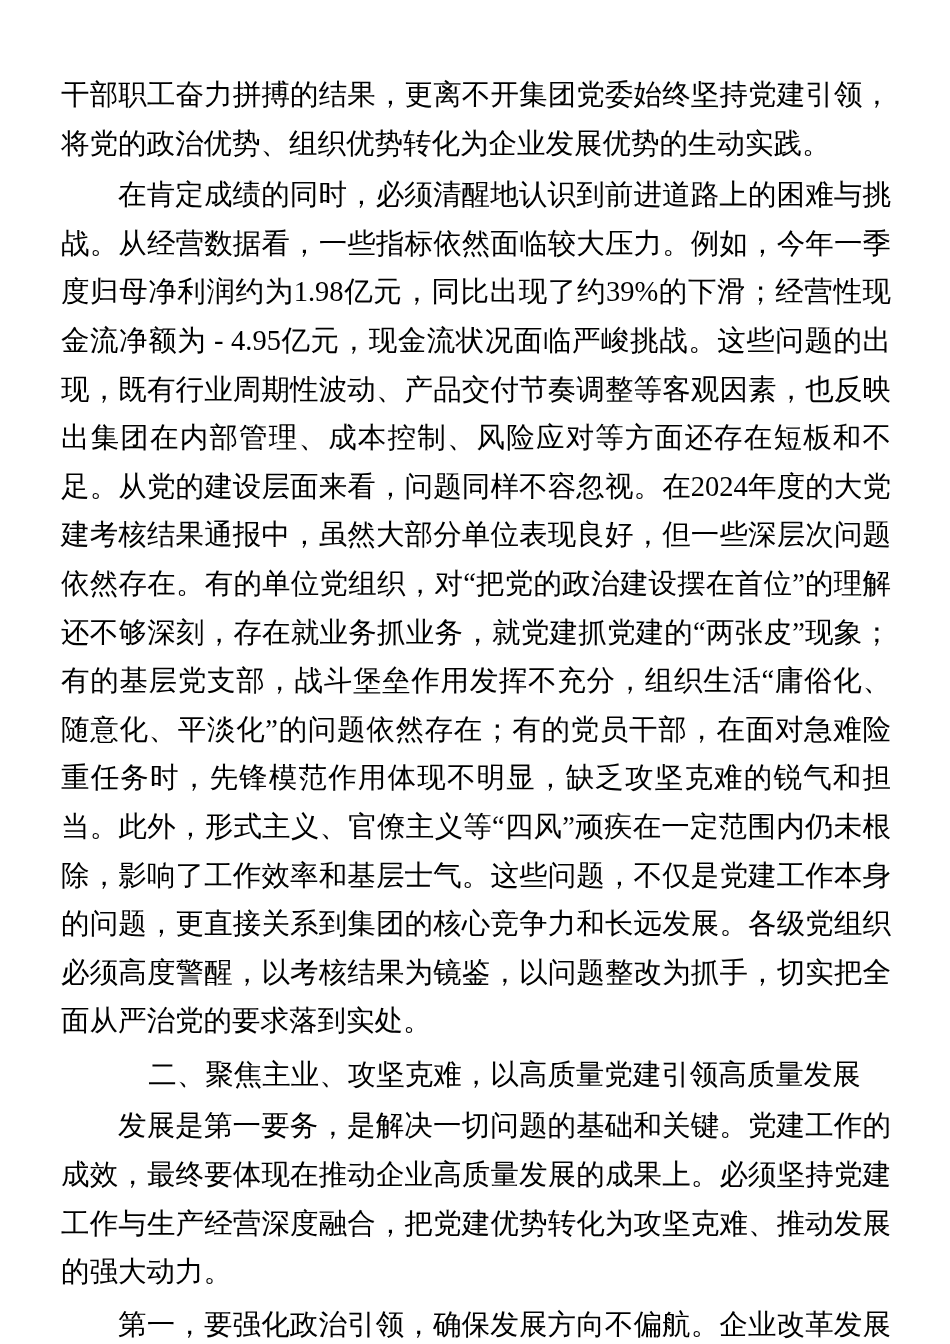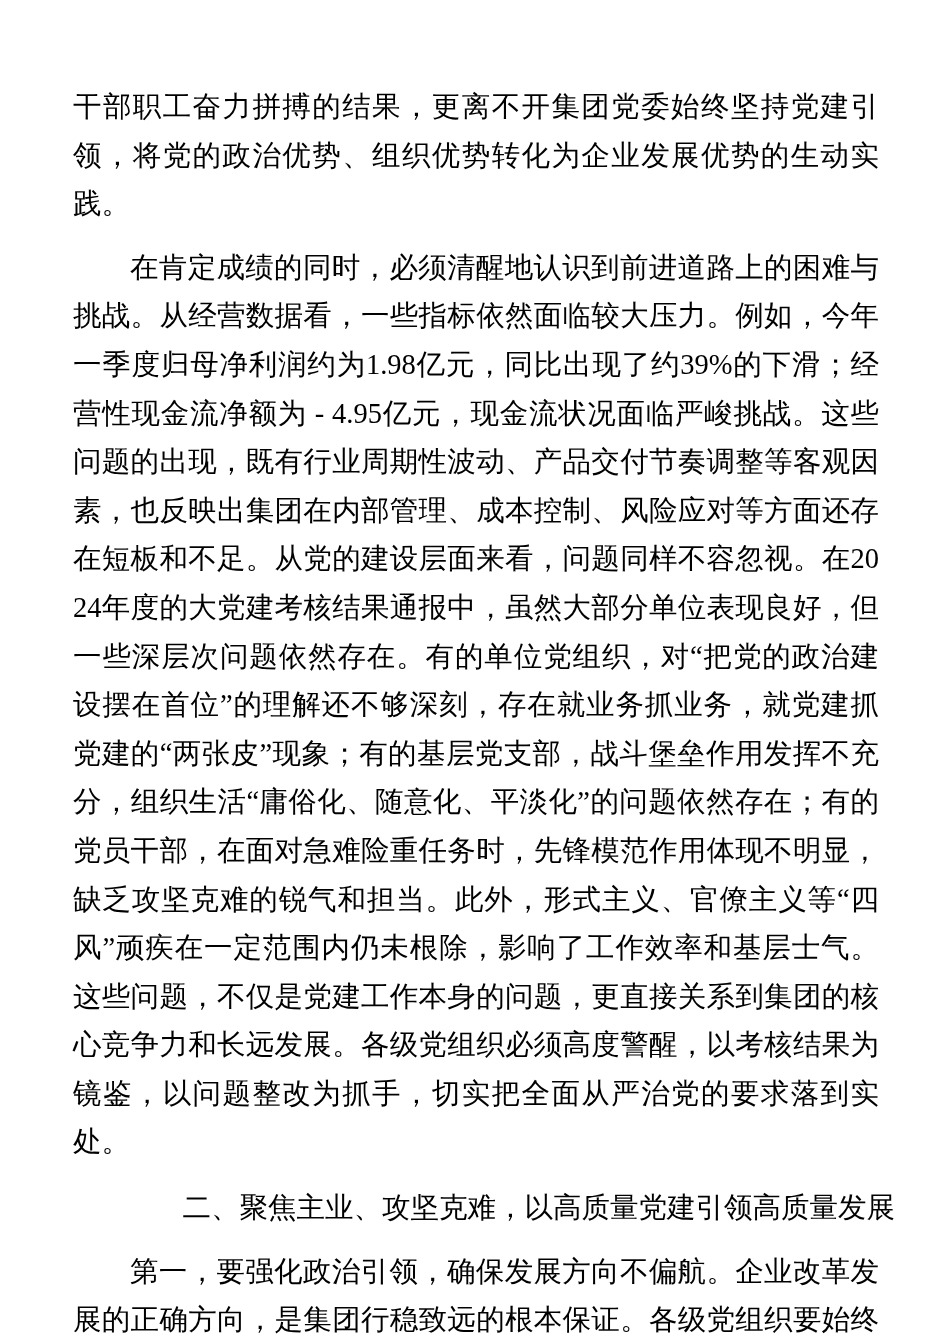--- a/index.html
+++ b/index.html
@@ -21,21 +21,21 @@
     background: #ffffff;
     box-sizing: border-box;
   }
   .text-column {
     position: absolute;
     left: 57px;
     top: 66px;
     width: 838px;
   }
   p.para {
-    margin: 16px;
+    margin: 4px;
     padding: 0;
     font-size: 28.5px;
     line-height: 48.6px;
     text-align: justify;
     text-justify: inter-ideograph;
     text-align-last: left;
     letter-spacing: 0px;
     word-break: break-all;
     -webkit-hyphens: none;
     hyphens: none;
@@ -43,38 +43,39 @@
   p.indent {
     text-indent: 2em;
     font-family: Liberation Serif, serif;
   }
   p.heading {
     margin: 0;
     padding: 0;
     font-size: 28.5px;
     line-height: 48.6px;
     text-indent: 2em;
-    text-align: right;
+    text-align: center;
     letter-spacing: 0px;
     word-break: break-all;
   }
   
   .para, .heading {
     font-feature-settings: "palt" 0;
   }
 </style>
 </head>
 <body>
 
 <div class="page">
   <div class="text-column">
 
     <p class="para">干部职工奋力拼搏的结果，更离不开集团党委始终坚持党建引领，将党的政治优势、组织优势转化为企业发展优势的生动实践。</p>
 
     <p class="para indent">在肯定成绩的同时，必须清醒地认识到前进道路上的困难与挑战。从经营数据看，一些指标依然面临较大压力。例如，今年一季度归母净利润约为1.98亿元，同比出现了约39%的下滑；经营性现金流净额为 - 4.95亿元，现金流状况面临严峻挑战。这些问题的出现，既有行业周期性波动、产品交付节奏调整等客观因素，也反映出集团在内部管理、成本控制、风险应对等方面还存在短板和不足。从党的建设层面来看，问题同样不容忽视。在2024年度的大党建考核结果通报中，虽然大部分单位表现良好，但一些深层次问题依然存在。有的单位党组织，对“把党的政治建设摆在首位”的理解还不够深刻，存在就业务抓业务，就党建抓党建的“两张皮”现象；有的基层党支部，战斗堡垒作用发挥不充分，组织生活“庸俗化、随意化、平淡化”的问题依然存在；有的党员干部，在面对急难险重任务时，先锋模范作用体现不明显，缺乏攻坚克难的锐气和担当。此外，形式主义、官僚主义等“四风”顽疾在一定范围内仍未根除，影响了工作效率和基层士气。这些问题，不仅是党建工作本身的问题，更直接关系到集团的核心竞争力和长远发展。各级党组织必须高度警醒，以考核结果为镜鉴，以问题整改为抓手，切实把全面从严治党的要求落到实处。</p>
 
     <p class="heading">二、聚焦主业、攻坚克难，以高质量党建引领高质量发展</p>
 
+    <p class="para indent">发展是第一要务，是解决一切问题的基础和关键。党建工作的成效，最终要体现在推动企业高质量发展的成果上。必须坚持党建工作与生产经营深度融合，把党建优势转化为攻坚克难、推动发展的强大动力。</p>
 
     <p class="para indent">第一，要强化政治引领，确保发展方向不偏航。企业改革发展的正确方向，是集团行稳致远的根本保证。各级党组织要始终将政治建设放在首位，</p>
 
   </div>
 </div>
 
 </body></html>

